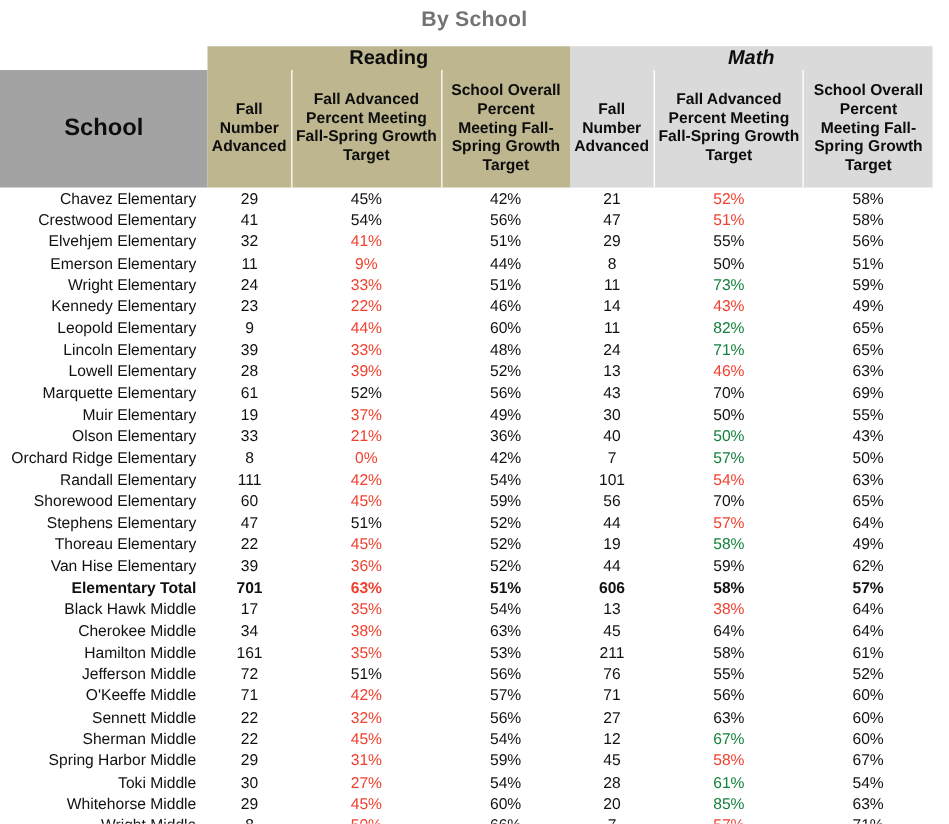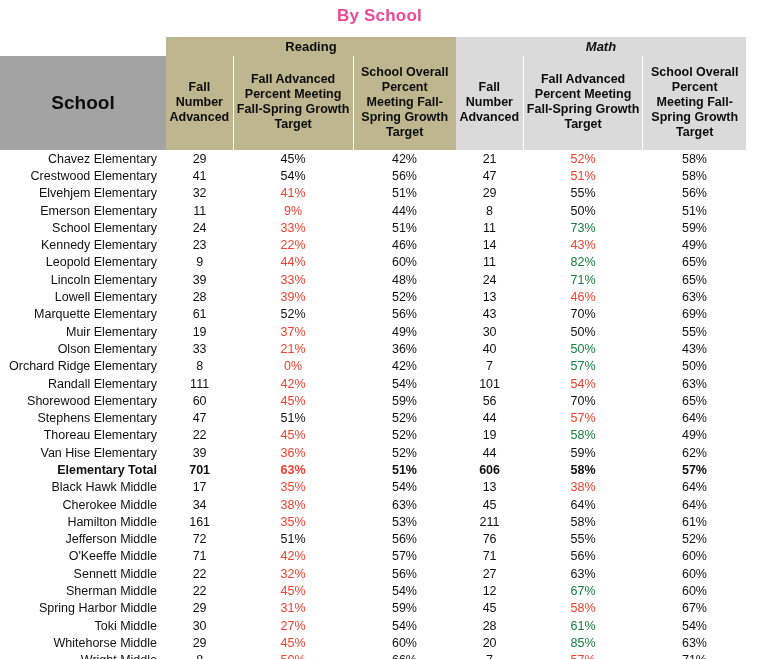--- a/index.html
+++ b/index.html
@@ -18,39 +18,39 @@
     position: relative;
     width: 759px;
     height: 659px;
   }
   .title {
     text-align: center;
     font-size: 17px;
     font-weight: bold;
     letter-spacing: 0.2px;
     padding-top: 6px;
-    color: #ec4899;
+    color: #737373;
   }
   table.report {
     border-collapse: collapse;
     table-layout: fixed;
     width: 746px;
     margin-top: 11px;
     margin-left: 0;
   }
   table.report col.c-school { width: 158px; }
   table.report col.c-num    { width: 64px; }
   table.report col.c-pct    { width: 114px; }
   table.report col.c-ovr    { width: 98px; }
 
   
   .grp {
     text-align: center;
     font-weight: bold;
-    font-size: 13px;
+    font-size: 16px;
     height: 19px;
     padding: 0;
     line-height: 19px;
     color: #0d0d0d;
   }
   .grp.reading { background: #bdb68f; }
   .grp.math    { background: #dadada; font-style: italic; }
   .grp.blank   { background: #ffffff; }
 
   .sub {
@@ -157,21 +157,21 @@
         <tr class="row">
           <td class="school">Emerson Elementary</td>
           <td class="val plain">11</td>
           <td class="val red">9%</td>
           <td class="val plain">44%</td>
           <td class="val plain">8</td>
           <td class="val plain">50%</td>
           <td class="val plain">51%</td>
         </tr>
         <tr class="row">
-          <td class="school">School Elementary</td>
+          <td class="school">Wright Elementary</td>
           <td class="val plain">24</td>
           <td class="val red">33%</td>
           <td class="val plain">51%</td>
           <td class="val plain">11</td>
           <td class="val green">73%</td>
           <td class="val plain">59%</td>
         </tr>
         <tr class="row">
           <td class="school">Kennedy Elementary</td>
           <td class="val plain">23</td>

